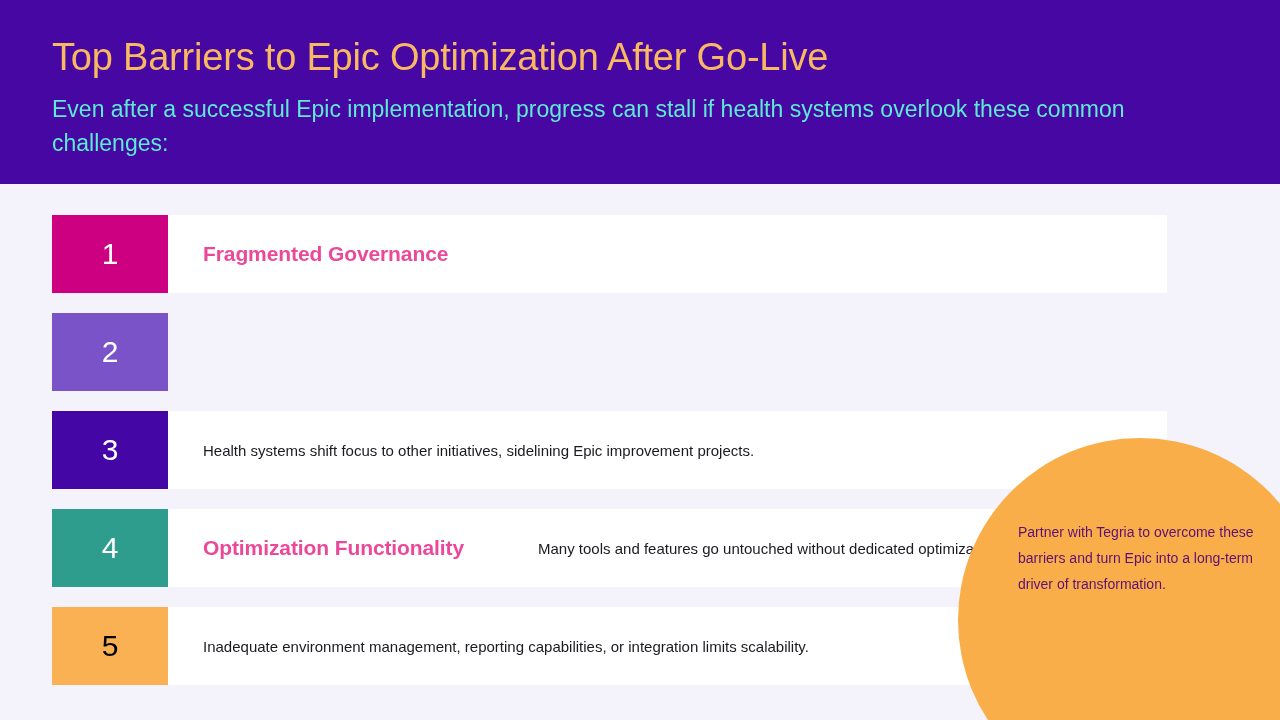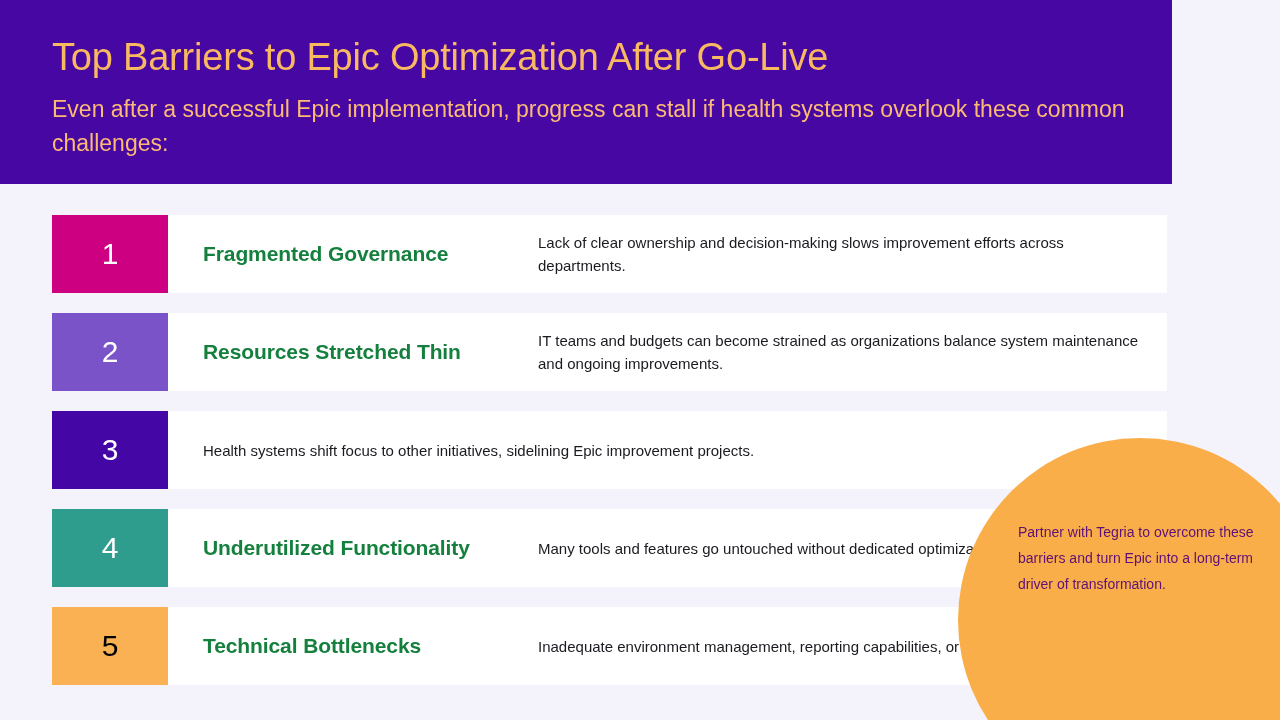--- a/index.html
+++ b/index.html
@@ -13,21 +13,21 @@
     position:relative;
     width:1280px; height:720px;
     background:#F4F2FB;
     overflow:hidden;
   }
 
   
   #header {
     position:absolute;
     left:0; top:0;
-    width:1172px; height:184px;
+    width:1280px; height:184px;
     background:#4607A3;
   }
   #header-title {
     position:absolute;
     left:52px; top:36px;
     font-size:38px;
     font-weight:400;
     letter-spacing:-0.2px;
     color:#F9B862;
     white-space:nowrap;
@@ -76,21 +76,21 @@
     flex:1 1 auto;
     background:#FFFFFF;
     display:flex;
     align-items:center;
     padding-left:35px;
   }
   .row-title {
     flex:0 0 335px;
     font-size:21px;
     font-weight:700;
-    color:#15803d;
+    color:#ec4899;
     letter-spacing:-0.1px;
   }
   .row-desc {
     flex:1 1 auto;
     font-size:15px;
     font-weight:400;
     line-height:23px;
     color:#1B1A20;
     padding-right:20px;
   }
@@ -123,70 +123,64 @@
     color:#5E1075;
   }
 </style>
 </head>
 <body style="background: rgb(244, 242, 251);">
 
 <div id="slide" style="background: rgb(244, 242, 251);">
 
   <div id="header" style="background: rgb(70, 7, 163);">
     <div id="header-title" style="color: rgb(249, 184, 98);">Top Barriers to Epic Optimization After Go-Live</div>
-    <div id="header-subtitle" style="color: #fdba74;">Even after a successful Epic implementation, progress can stall if health systems overlook these common challenges:</div>
+    <div id="header-subtitle" style="color: #5eead4;">Even after a successful Epic implementation, progress can stall if health systems overlook these common challenges:</div>
   </div>
 
   <div id="rows">
 
     <div class="row row-1">
       <div class="badge" style="background: rgb(204, 0, 128); color: rgb(255, 255, 255);">
         <span>1</span>
       </div>
       <div class="card">
         <div class="row-title">Fragmented Governance</div>
-        <div class="row-desc">Lack of clear ownership and decision-making slows improvement efforts across departments.</div>
       </div>
     </div>
 
     <div class="row row-2">
       <div class="badge" style="background: rgb(123, 83, 200); color: rgb(255, 255, 255);">
         <span>2</span>
-      </div>
-      <div class="card">
-        <div class="row-title">Resources Stretched Thin</div>
-        <div class="row-desc">IT teams and budgets can become strained as organizations balance system maintenance and ongoing improvements.</div>
       </div>
     </div>
 
     <div class="row row-3">
       <div class="badge" style="background: rgb(69, 6, 166); color: rgb(255, 255, 255);">
         <span>3</span>
       </div>
       <div class="card">
         <div class="row-desc">Health systems shift focus to other initiatives, sidelining Epic improvement projects.</div>
       </div>
     </div>
 
     <div class="row row-4">
       <div class="badge" style="background: rgb(46, 157, 142); color: rgb(255, 255, 255);">
         <span>4</span>
       </div>
       <div class="card">
-        <div class="row-title">Underutilized Functionality</div>
+        <div class="row-title">Optimization Functionality</div>
         <div class="row-desc">Many tools and features go untouched without dedicated optimization planning.</div>
       </div>
     </div>
 
     <div class="row row-5">
       <div class="badge" style="background: rgb(249, 177, 83); color: rgb(0, 0, 0);">
         <span>5</span>
       </div>
       <div class="card">
-        <div class="row-title">Technical Bottlenecks</div>
         <div class="row-desc">Inadequate environment management, reporting capabilities, or integration limits scalability.</div>
       </div>
     </div>
 
   </div>
 
   <div id="callout" style="background: rgb(249, 174, 73);">
     <div id="callout-inner">
       <div id="callout-body" style="color: rgb(94, 16, 117);">Partner with Tegria to overcome these barriers and turn Epic into a long-term driver of transformation.</div>
     </div>

